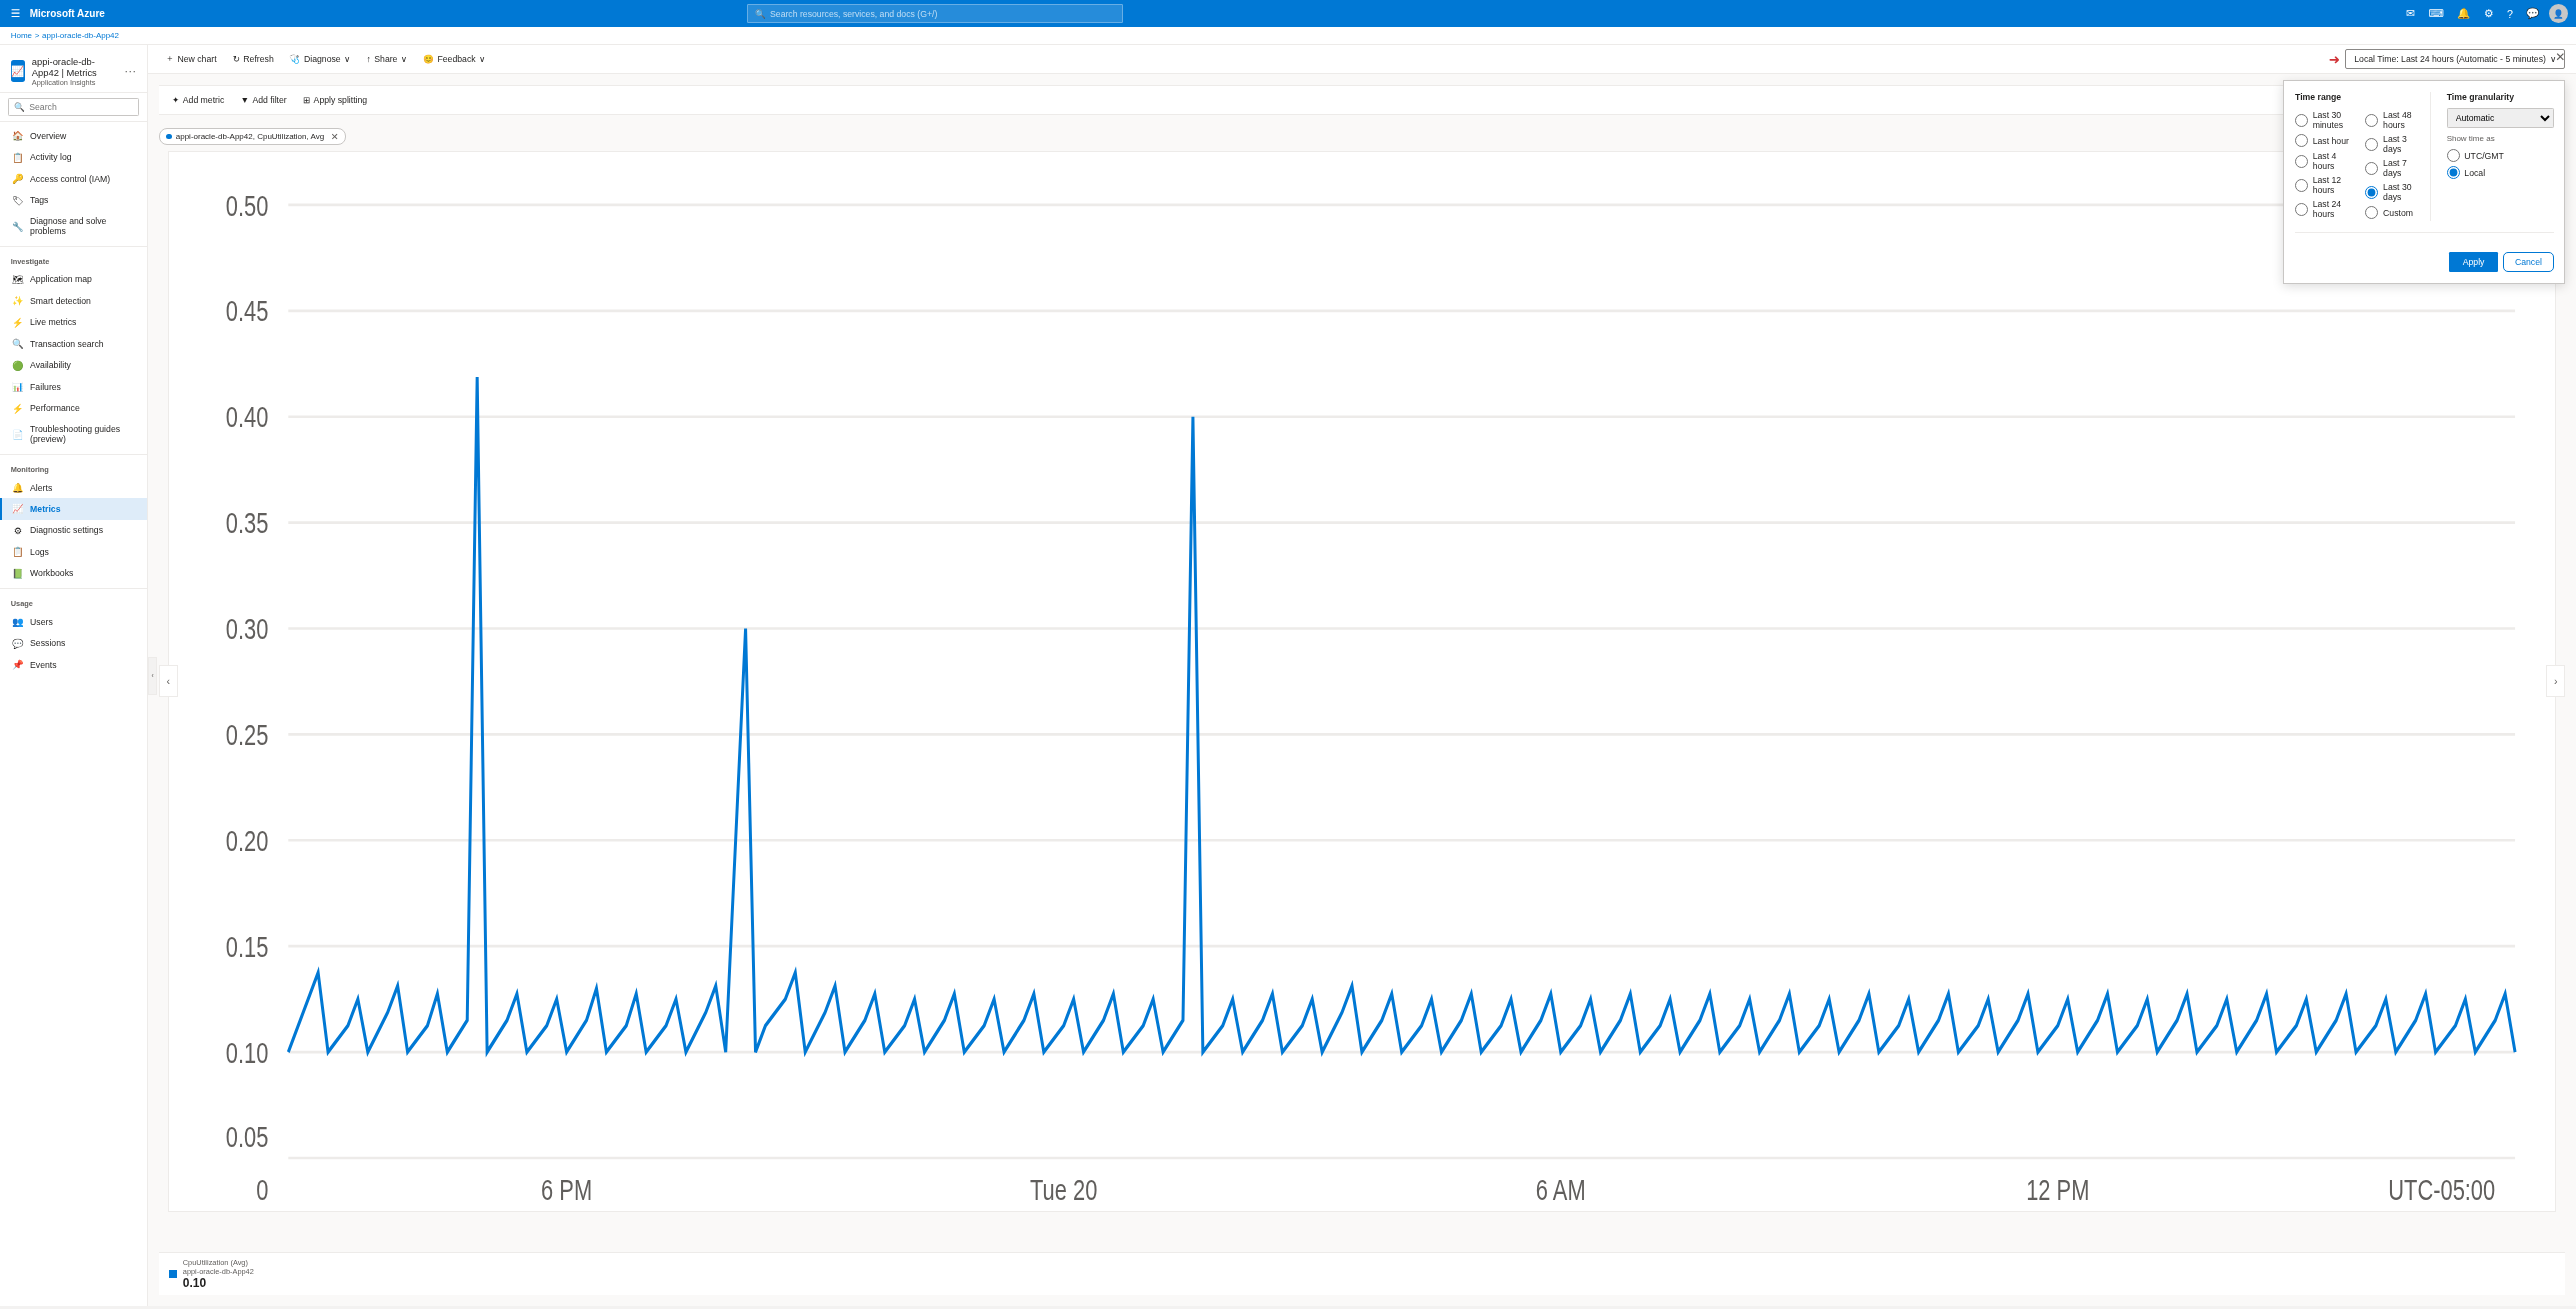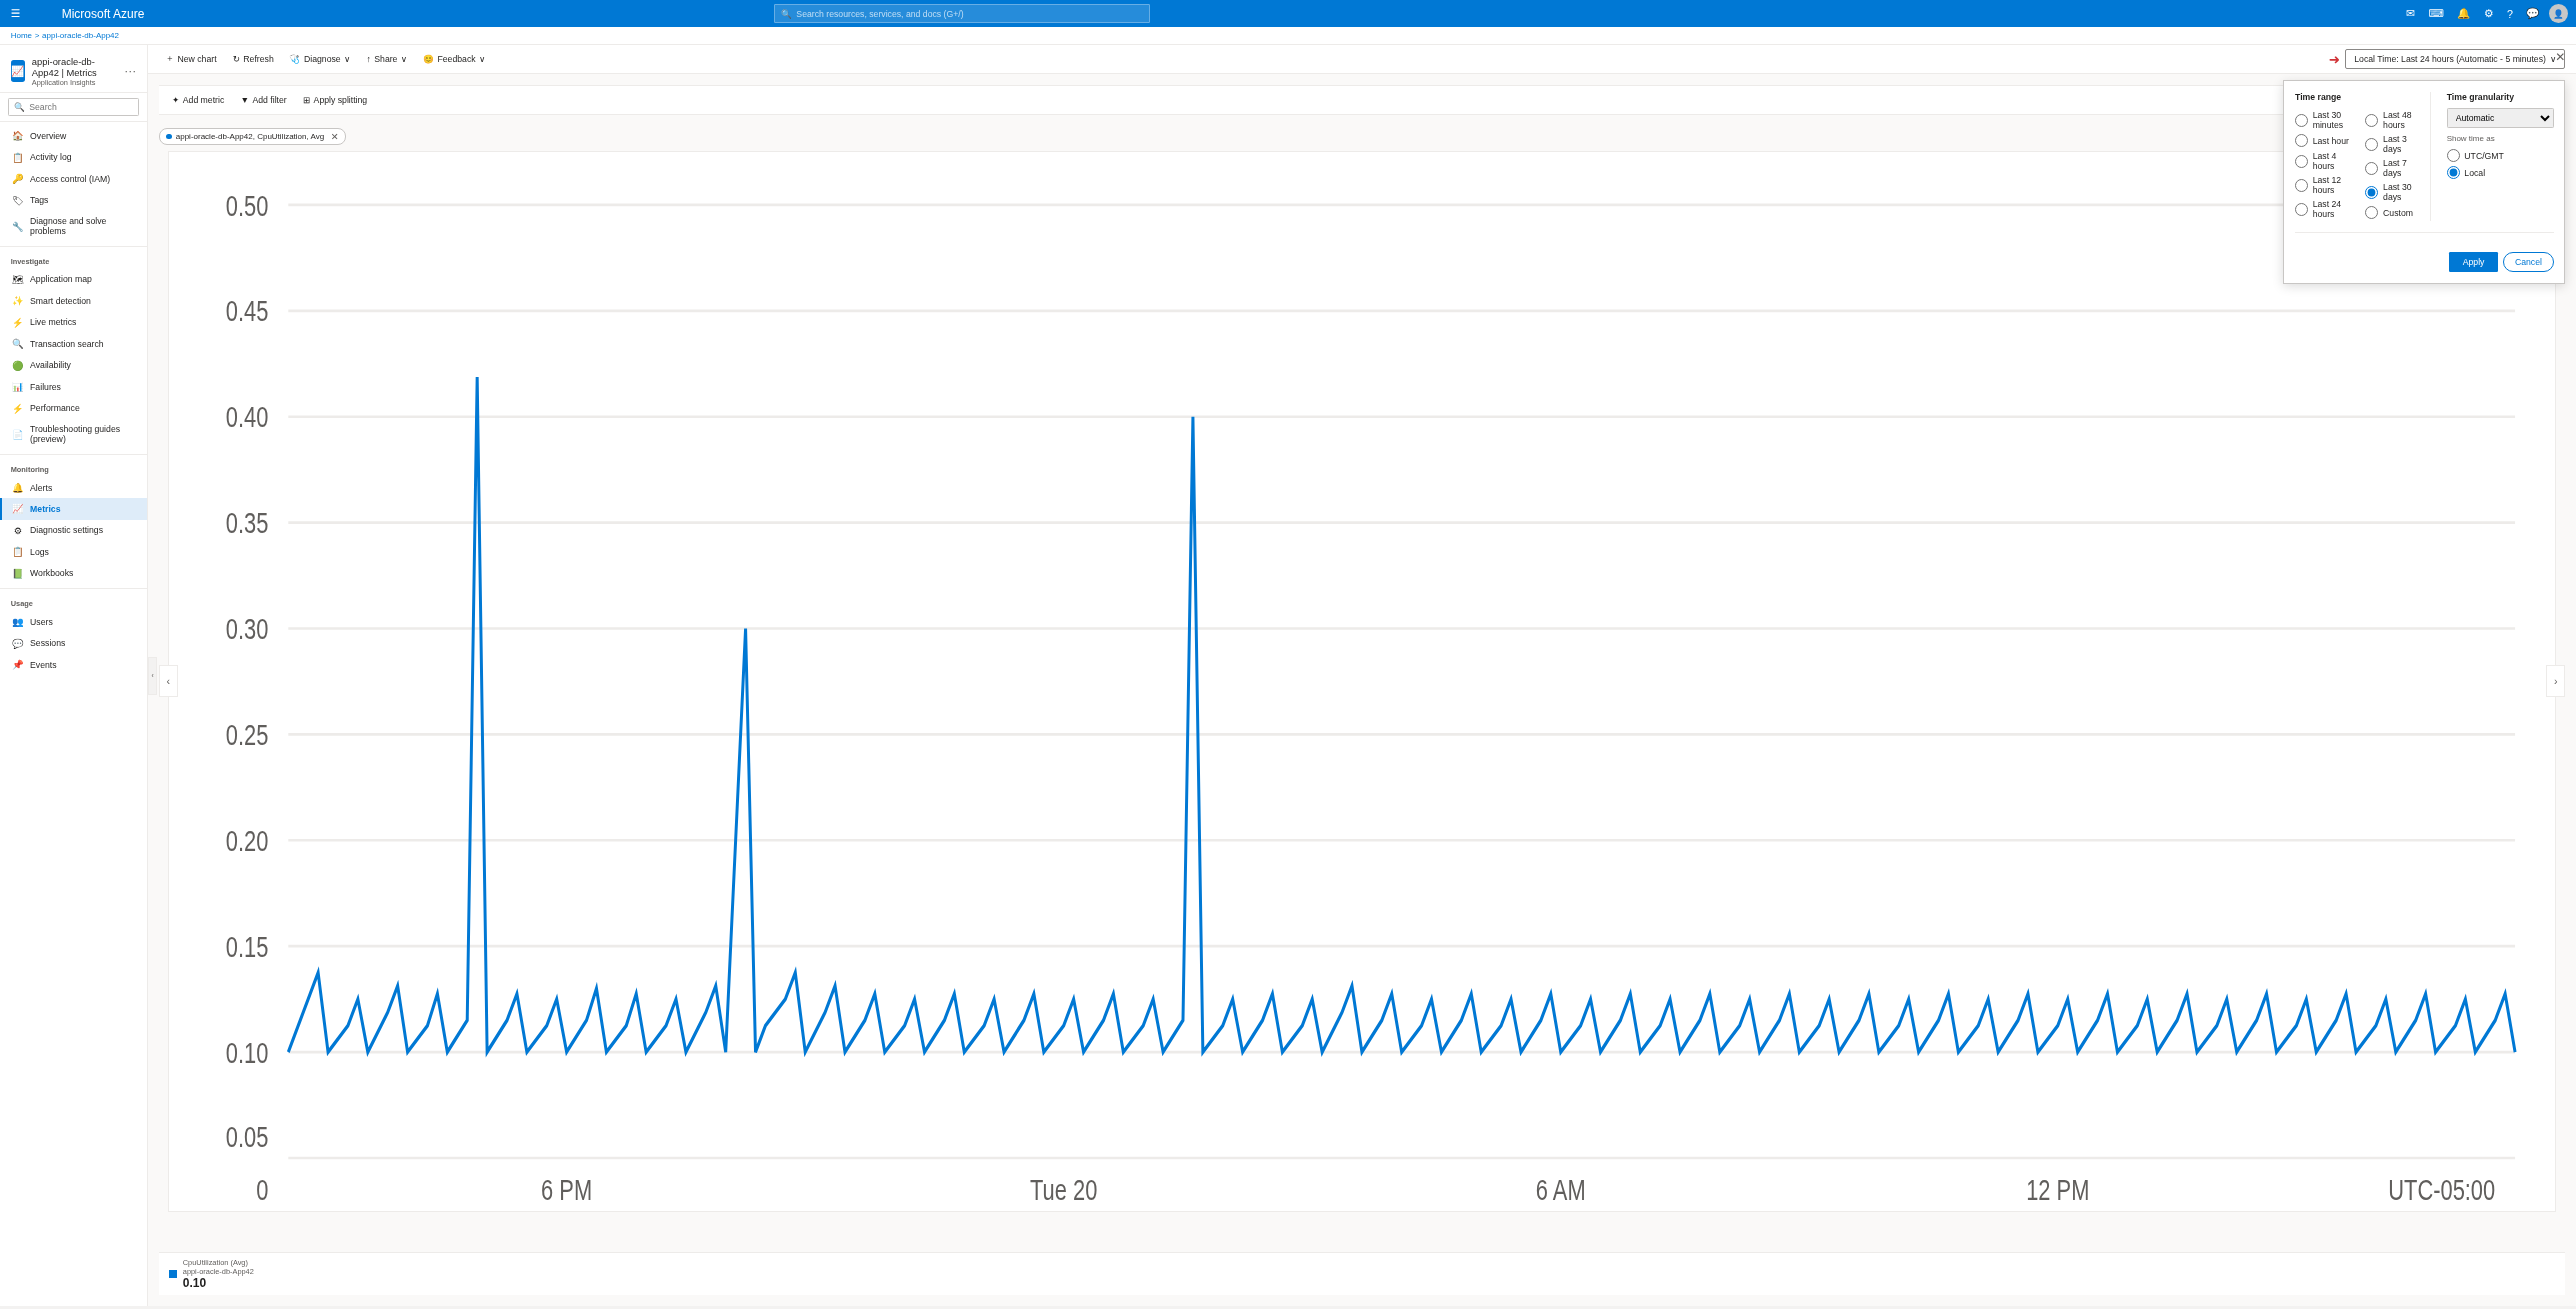--- a/index.html
+++ b/index.html
@@ -11,21 +11,21 @@
       height: 27px;
       display: flex;
       align-items: center;
       padding: 0 8px;
       gap: 6.7px;
       color: white;
       position: relative;
       z-index: 100;
     }
     .top-bar-hamburger { font-size: 10.7px; cursor: pointer; padding: 2.7px; }
-    .top-bar-brand { font-weight: 400; font-size: 12px; white-space: nowrap; margin-left: 32px; }
+    .top-bar-brand { font-weight: 700; font-size: 10px; white-space: nowrap; }
     .top-bar-search {
       flex: 1;
       max-width: 376px;
       margin: 0 auto;
       background: rgba(255,255,255,0.15);
       border: 0.7px solid rgba(255,255,255,0.3);
       border-radius: 1.3px;
       display: flex;
       align-items: center;
       padding: 0 6.7px;
@@ -351,21 +351,21 @@
       font-size: 8.7px;
       border-radius: 1.3px;
     }
     .popup-cancel-btn {
       background: white;
       color: #0078d4;
       border: 0.7px solid #0078d4;
       padding: 4px 10.7px;
       cursor: pointer;
       font-size: 8.7px;
-      border-radius: 10px;
+      border-radius: 5px;
     }
     .popup-divider { width: 0.7px; background: #edebe9; margin: 0 5.4px; }
 
     
     .page-close-btn {
       position: absolute;
       top: 5.4px;
       right: 10.7px;
       background: none;
       border: none;

